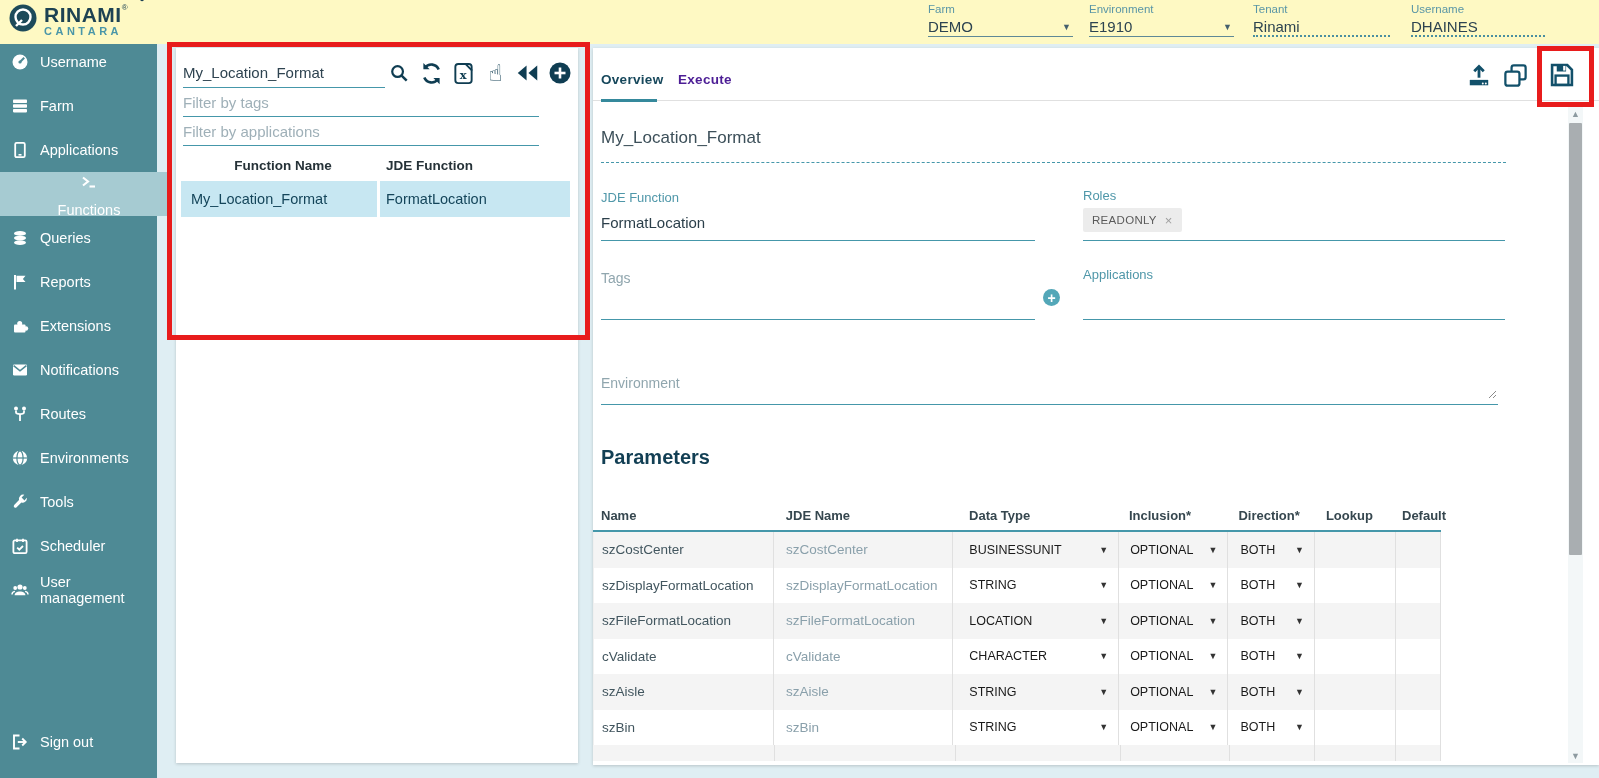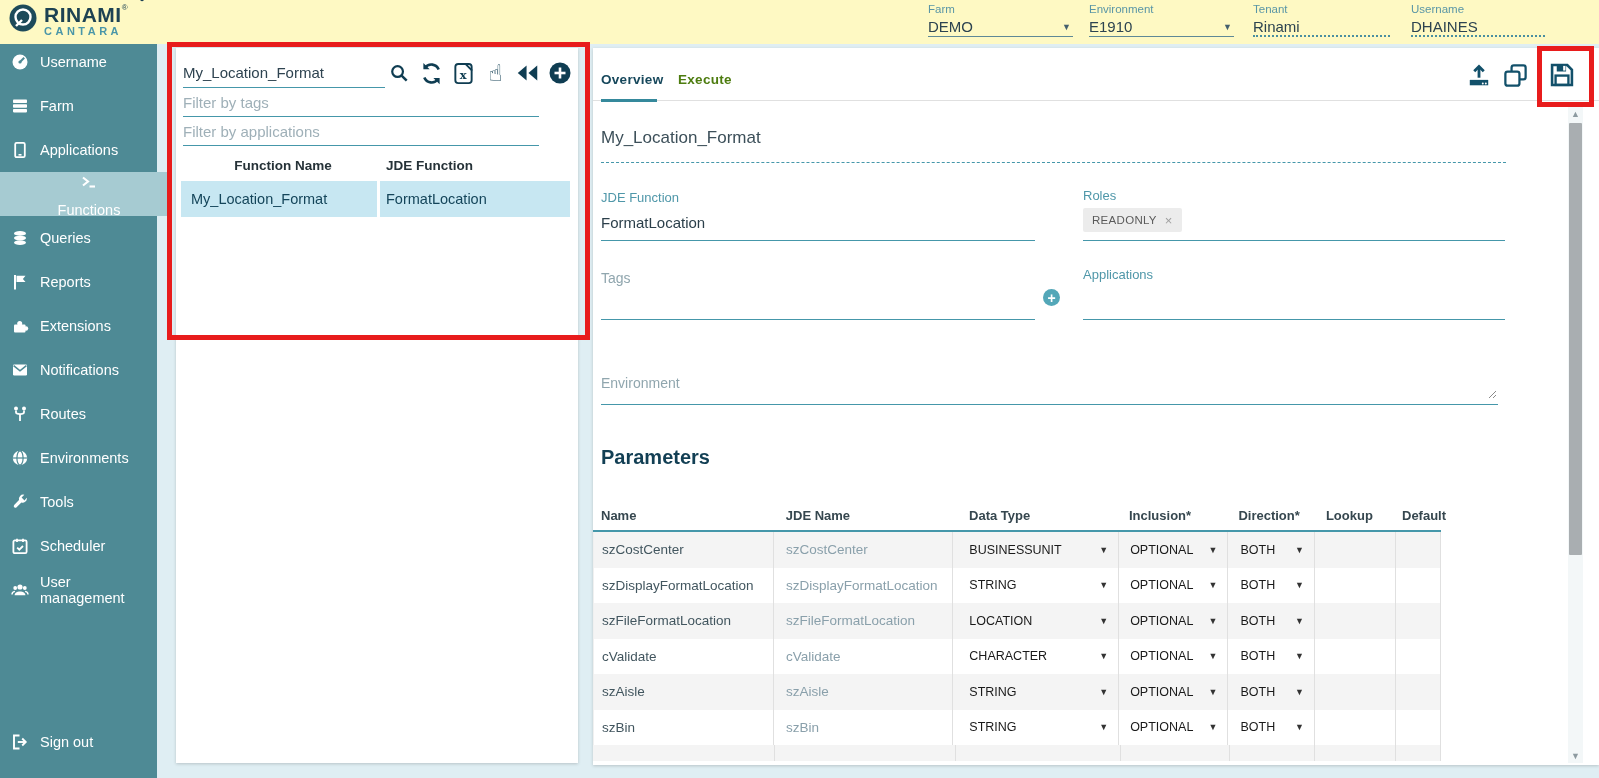--- a/index.html
+++ b/index.html
@@ -46,21 +46,21 @@
   .flist-row .fc { height:36px; display:flex; align-items:center; font-size:14.5px; color:#14455a; }
   .flist-row.selected .fc { background:#c7e7f2; }
   .fc.c1 { width:196px; padding-left:10px; margin-left:5px; }
   .fc.c2 { flex:1; padding-left:6px; margin-right:8px; }
 
   
   .main-card { position:absolute; left:593px; top:48px; width:1006px; height:717px; background:#fff; box-shadow:0 1px 3px rgba(0,0,0,.18); z-index:3; }
   .main-toolbar { position:relative; height:53px; border-bottom:1px solid #e0e0e0; }
   .tab { position:absolute; top:24px; font-size:13.5px; font-weight:bold; letter-spacing:.3px; cursor:pointer; }
   .tab.active { color:#17485c; }
-  .tab.inactive { color:#4d7c0f; }
+  .tab.inactive { color:#4c1d95; }
   .tab-underline { position:absolute; top:51px; height:3px; background:#35899c; }
   .tbicon { position:absolute; top:11px; width:30px; height:32px; display:flex; align-items:center; justify-content:center; cursor:pointer; color:#12506a; }
   .main-content { position:absolute; left:0; top:57px; right:0; bottom:0; overflow:hidden; }
 
   .title-block { position:absolute; left:8px; top:23px; width:905px; height:35px; border-bottom:1px dashed #4597aa; }
   .title-text { font-size:17px; color:#3c4f59; }
 
   .fld { position:absolute; }
   .fld .flabel { font-size:13px; color:#4f97a9; }
   .fld .fvalue { font-size:15px; color:#2b3f4a; margin-top:9px; }

